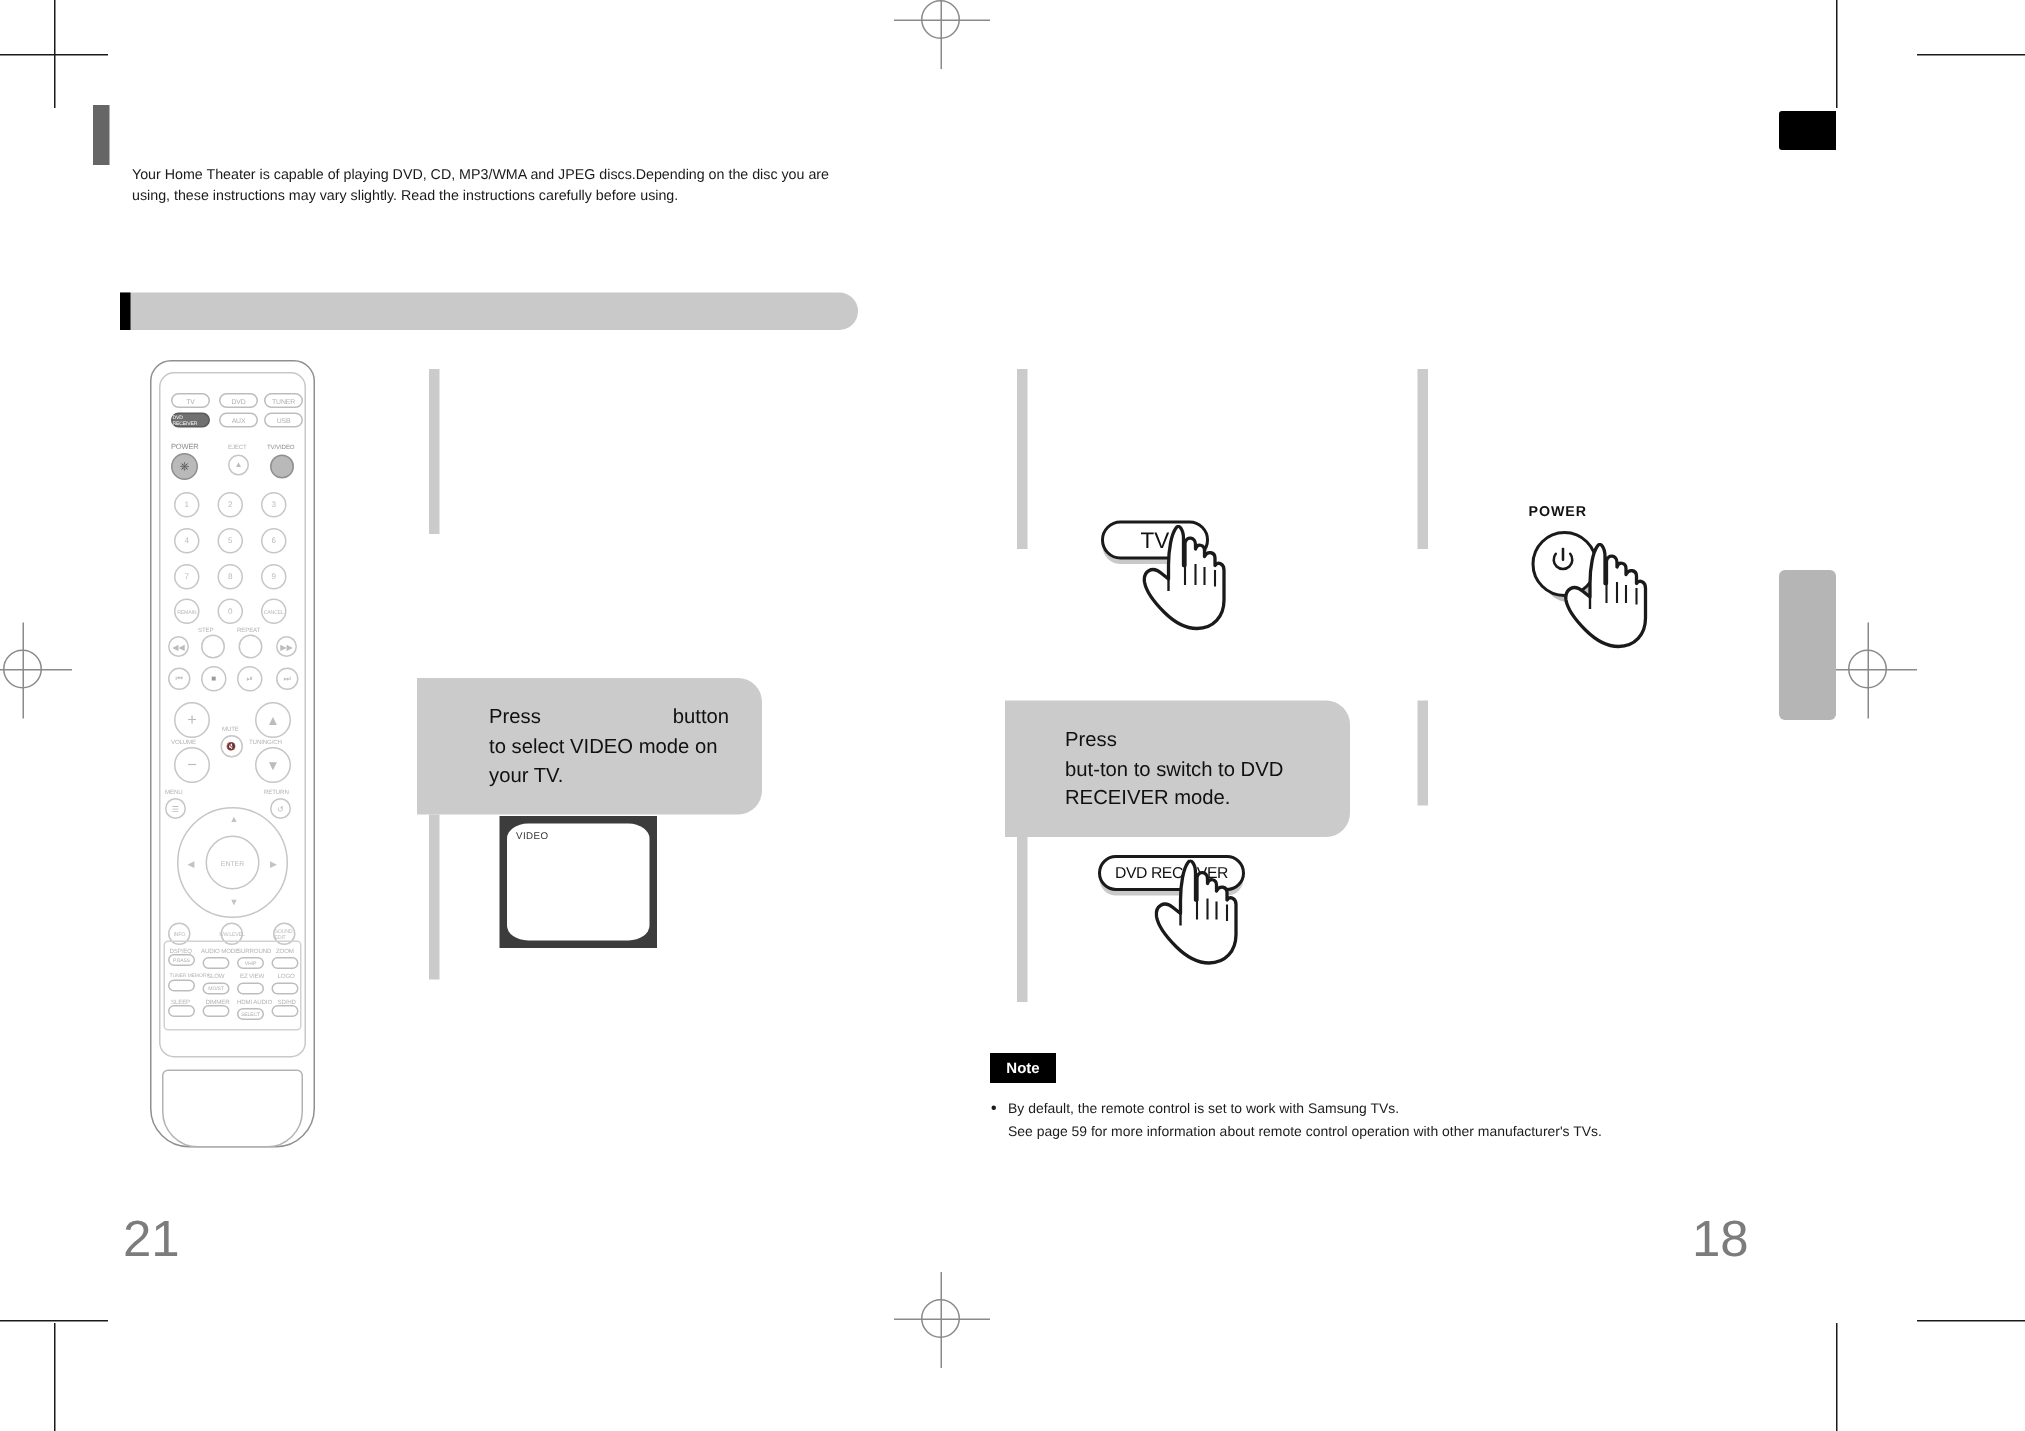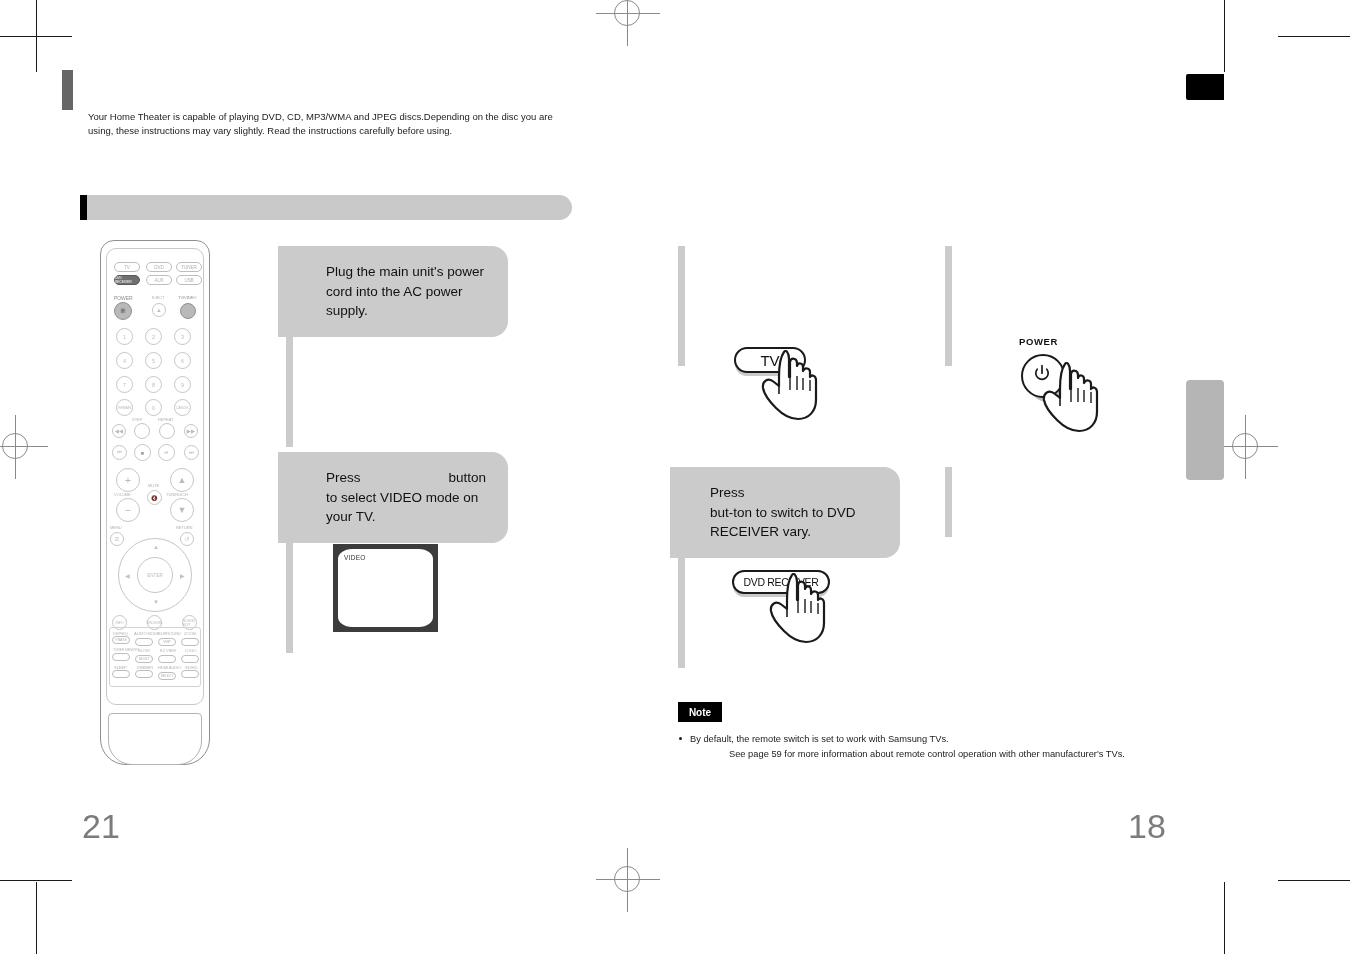--- a/index.html
+++ b/index.html
@@ -131,37 +131,37 @@
   }
   .powerart .glyph {
     position: absolute; left: 15px; top: 29px;
     width: 16px; height: 18px;
   }
 
   
   .hand { position: absolute; pointer-events: none; }
 
   
-  .notebox { position: absolute; left: 678px; top: 702px; }
+  .notebox { position: absolute; left: 660px; top: 702px; }
   .notebox .tag {
     width: 44px; height: 20px; background: #000;
     border: 1px solid #000;
     color: #fff; font-size: 10px; font-weight: bold;
     display: flex; align-items: center; justify-content: center;
   }
   .notebox ul { list-style: none; margin: 10px 0 0 0; padding: 0; }
   .notebox li {
     font-size: 9.3px; line-height: 15px; color: #1b1b1b;
     position: relative; padding-left: 12px; margin-bottom: 3px;
   }
   .notebox li .dot {
     position: absolute; left: 1px; top: 5px;
     width: 3px; height: 3px; background: #1b1b1b; border-radius: 50%;
   }
-  .notebox li .cont { display: block; margin-left: 39px; }
+  .notebox li .cont { display: block; }
 
   
   .remote {
     position: absolute; left: 100px; top: 240px;
     width: 110px; height: 525px;
   }
   .remote .body {
     position: absolute; inset: 0;
     border: 1.2px solid #8f8f8f;
     border-radius: 14px 14px 26px 26px;
@@ -263,23 +263,20 @@
 
 <div class="titlebar">
   <div class="tick"></div>
   <div class="ttl"></div>
 </div>
 
 <div class="pagenum left">21</div>
 <div class="pagenum right">18</div>
 
 <div class="step" style="left:278px;top:246px;width:250px;height:205px;">
-  <div class="bubble">
-    <span>Plug the main unit's power cord into the AC power supply.</span>
-  </div>
   <div class="stem" style="height:110px;"></div>
 </div>
 
 <div class="step" style="left:278px;top:452px;width:250px;height:195px;">
   <div class="bubble">
     <span>Press</span><span class="btngap" style="width:88px;"></span><span>button to select VIDEO mode on your TV.</span>
   </div>
   <div class="stem" style="height:110px;"></div>
   <div class="tvscreen" style="left:55px;top:92px;">
     <div class="glass">
@@ -295,21 +292,21 @@
   </div>
   <svg class="hand" style="left:84px;top:104px;" width="66" height="72" viewBox="0 0 66 72">
     <path d="M30 2 C27 6 25 16 25 27 L25 36 L20 32 C14 27 8 31 9 38 C10 44 16 52 22 58 C28 64 36 69 44 69 C55 69 62 61 62 50 L62 30 C62 26 58 24 56 27 L56 22 C56 18 51 17 49 21 L49 17 C49 13 44 12 43 16 L43 13 C43 8 37 7 36 12 L36 27 L35 27 L35 9 C35 3 32 -1 30 2 Z" fill="#ffffff" stroke="#1a1a1a" stroke-width="2.2" stroke-linejoin="round"></path>
     <path d="M25 36 L25 44" fill="none" stroke="#1a1a1a" stroke-width="1.6"></path>
     <path d="M36 27 L36 40 M43 26 L43 40 M49 28 L49 40 M56 30 L56 41" fill="none" stroke="#1a1a1a" stroke-width="1.4"></path>
   </svg>
 </div>
 
 <div class="step" style="left:670px;top:467px;width:250px;height:195px;">
   <div class="bubble" style="padding-left:40px;">
-    <span>Press</span><span class="btngap" style="width:120px;"></span><span>but-ton to switch to DVD RECEIVER vary.</span>
+    <span>Press</span><span class="btngap" style="width:120px;"></span><span>but-ton to switch to DVD RECEIVER mode.</span>
   </div>
   <div class="stem" style="height:110px;"></div>
   <div class="pillbtn small" style="left:62px;top:103px;width:98px;height:24px;">
     <span>DVD RECEIVER</span>
   </div>
   <svg class="hand" style="left:92px;top:106px;" width="66" height="72" viewBox="0 0 66 72">
     <path d="M30 2 C27 6 25 16 25 27 L25 36 L20 32 C14 27 8 31 9 38 C10 44 16 52 22 58 C28 64 36 69 44 69 C55 69 62 61 62 50 L62 30 C62 26 58 24 56 27 L56 22 C56 18 51 17 49 21 L49 17 C49 13 44 12 43 16 L43 13 C43 8 37 7 36 12 L36 27 L35 27 L35 9 C35 3 32 -1 30 2 Z" fill="#ffffff" stroke="#1a1a1a" stroke-width="2.2" stroke-linejoin="round"></path>
     <path d="M25 36 L25 44" fill="none" stroke="#1a1a1a" stroke-width="1.6"></path>
     <path d="M36 27 L36 40 M43 26 L43 40 M49 28 L49 40 M56 30 L56 41" fill="none" stroke="#1a1a1a" stroke-width="1.4"></path>
   </svg>
@@ -334,21 +331,21 @@
 
 <div class="step" style="left:937px;top:467px;width:250px;height:195px;">
   <div class="stem" style="height:70px;"></div>
 </div>
 
 <div class="notebox">
   <div class="tag">Note</div>
   <ul>
     <li>
       <span class="dot"></span>
-      <span>By default, the remote switch is set to work with Samsung TVs.</span>
+      <span>By default, the remote control is set to work with Samsung TVs.</span>
       <span class="cont">See page 59 for more information about remote control operation with other manufacturer's TVs.</span>
     </li>
   </ul>
 </div>
 
 <div class="remote">
   <div class="body"></div>
   <div class="inner"></div>
   <div class="foot"></div>
 

